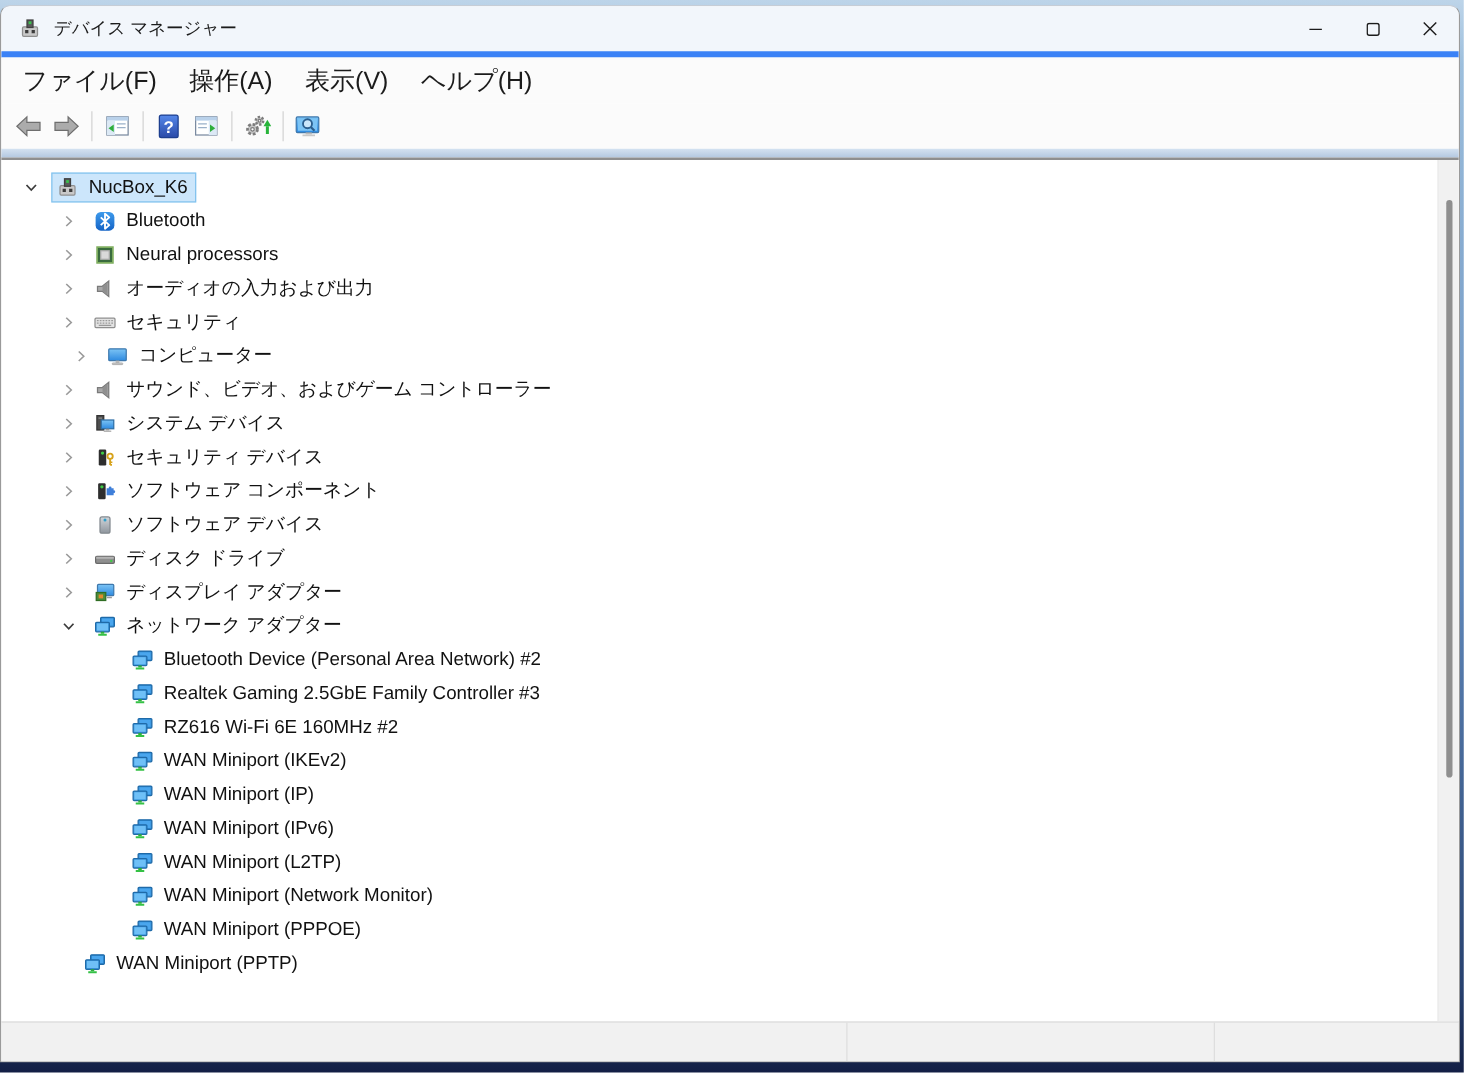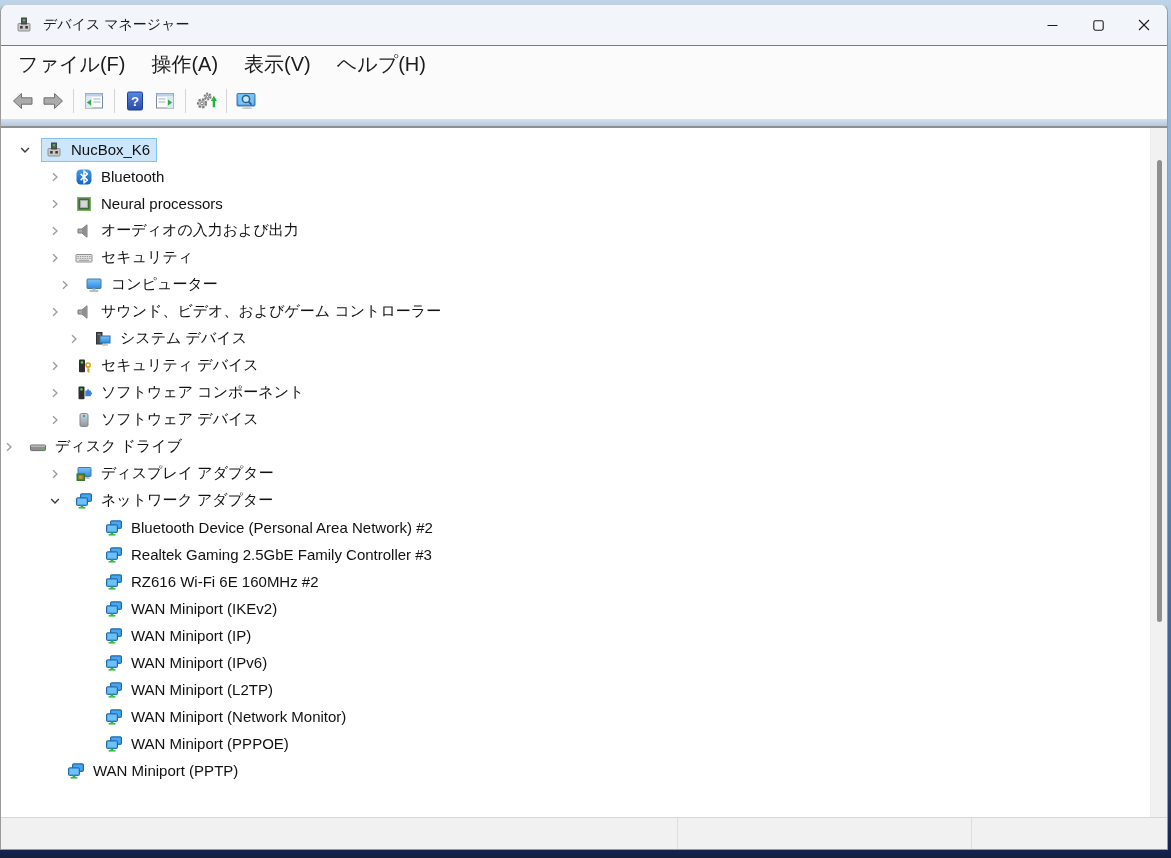--- a/index.html
+++ b/index.html
@@ -9,21 +9,21 @@
     font-family:"Liberation Sans","DejaVu Sans",sans-serif;
     background:linear-gradient(180deg,#bdd4e9 0%,#9dbfdd 6%,#5e86b8 55%,#27416f 92%,#131f45 100%);
   }
   .window {
     position:absolute; top:4px; left:0; right:3px; bottom:8px;
     background:#ffffff; border:1px solid #9a9a9a; border-top:1px solid #c6cdd6;
     border-radius:8px 8px 0 0; display:flex; flex-direction:column; overflow:hidden;
   }
   
   .titlebar { height:41px; flex:0 0 41px; background:#f2f6fb; display:flex; align-items:center;
-    padding-left:14px; border-bottom:1px solid #3b82f6; }
+    padding-left:14px; border-bottom:5px solid #3b82f6; }
   .app-icon { width:18px; height:18px; margin-right:10px; display:flex; }
   .title-text { font-size:14px; color:#1b1b1b; }
   .caption-btns { margin-left:auto; display:flex; height:100%; }
   .cap-btn { width:46px; height:100%; display:flex; align-items:center; justify-content:center; }
   
   .menubar { height:37px; flex:0 0 37px; background:#fbfbfb; display:flex; align-items:center;
     padding-left:4px; }
   .menu-item { padding:6px 13px; font-size:20px; color:#1b1b1b; border-radius:3px; }
   
   .toolbar { height:36px; flex:0 0 36px; background:#fbfbfb; display:flex; align-items:center;
@@ -316,21 +316,21 @@
           <div class="node-box">
             <span class="ticon">
               <svg width="18" height="18" viewBox="0 0 18 18">
                 <polygon points="3,7 6.8,7 12,2.8 12,15.2 6.8,11 3,11" fill="#a9a9a9" stroke="#7a7a7a"></polygon>
                 <polygon points="7,7.2 11,4 11,14 7,10.8" fill="#8f8f8f"></polygon>
               </svg>
             </span>
             <span class="tlabel">サウンド、ビデオ、およびゲーム コントローラー</span>
           </div>
         </div>
-        <div class="tree-row" style="padding-left: 46px; margin-left: 19px;">
+        <div class="tree-row" style="padding-left: 46px;">
           <span class="chev">
             <svg width="16" height="16" viewBox="0 0 16 16">
               <path d="M6 4.2 L10 8 L6 11.8" fill="none" stroke="#9a9a9a" stroke-width="1.3"></path>
             </svg>
           </span>
           <div class="node-box">
             <span class="ticon">
               <svg width="18" height="18" viewBox="0 0 18 18">
                 <rect x="2.5" y="2.5" width="5.5" height="11.5" fill="#4e4e4e" stroke="#333333"></rect>
                 <rect x="3.8" y="4" width="2.8" height="1" fill="#8a8a8a"></rect>
@@ -390,21 +390,21 @@
           <div class="node-box">
             <span class="ticon">
               <svg width="18" height="18" viewBox="0 0 18 18">
                 <rect x="5" y="2.5" width="8" height="13" rx="1.6" fill="url(#gSd)" stroke="#83898f"></rect>
                 <circle cx="9" cy="5" r="1.2" fill="#2f9ec9"></circle>
               </svg>
             </span>
             <span class="tlabel">ソフトウェア デバイス</span>
           </div>
         </div>
-        <div class="tree-row" style="">
+        <div class="tree-row" style="padding-left: 46px;">
           <span class="chev">
             <svg width="16" height="16" viewBox="0 0 16 16">
               <path d="M6 4.2 L10 8 L6 11.8" fill="none" stroke="#9a9a9a" stroke-width="1.3"></path>
             </svg>
           </span>
           <div class="node-box">
             <span class="ticon">
               <svg width="18" height="18" viewBox="0 0 18 18">
                 <rect x="1.5" y="7" width="15" height="5.6" rx="1" fill="#8f8f8f" stroke="#6a6a6a"></rect>
                 <rect x="2" y="7.4" width="14" height="1.6" fill="#b5b5b5"></rect>

